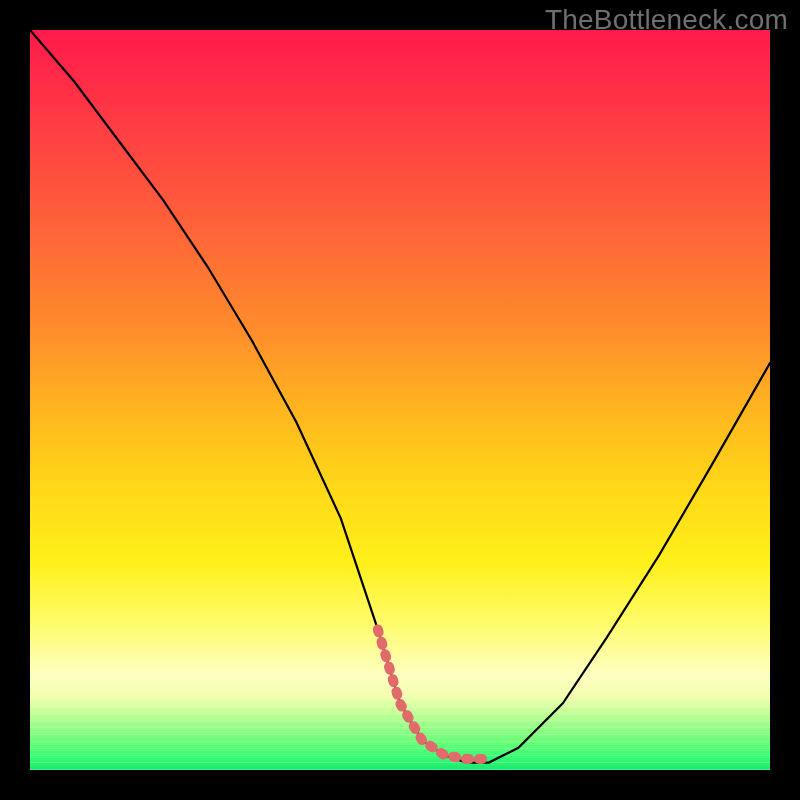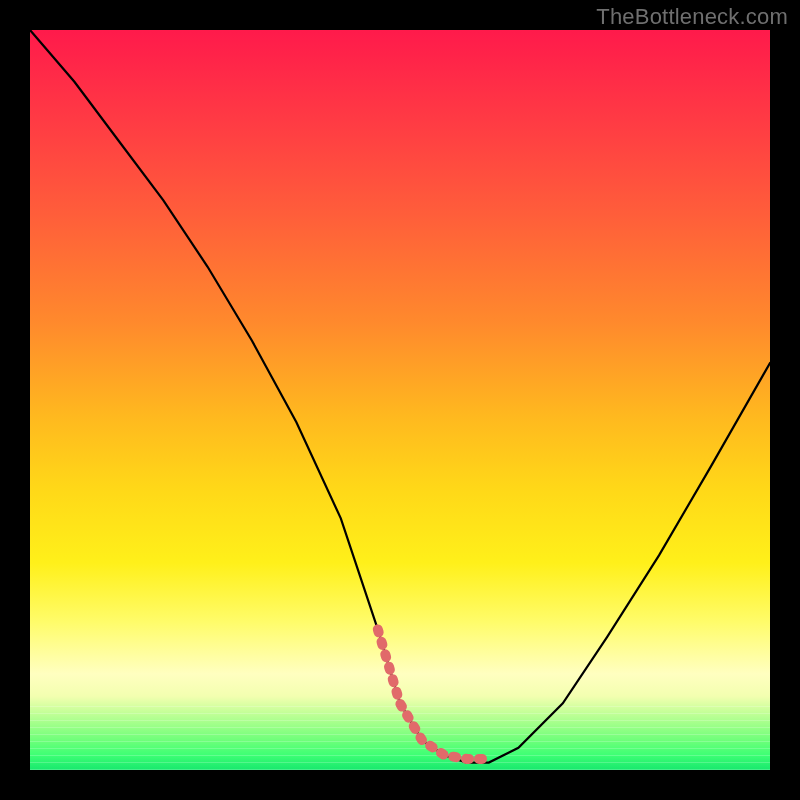--- a/index.html
+++ b/index.html
@@ -63,21 +63,21 @@
     left: 0; top: 0;
     width: 100%;
     height: 100%;
     overflow: visible;
   }
   .watermark {
     position: absolute;
     top: 4px;
     right: 12px;
     color: #6f6f6f;
-    font-size: 22px;
+    font-size: 28px;
     letter-spacing: 0.2px;
     user-select: none;
   }
 </style>
 </head>
 <body>
 
 <div class="frame">
 
   <div class="plot-area">

